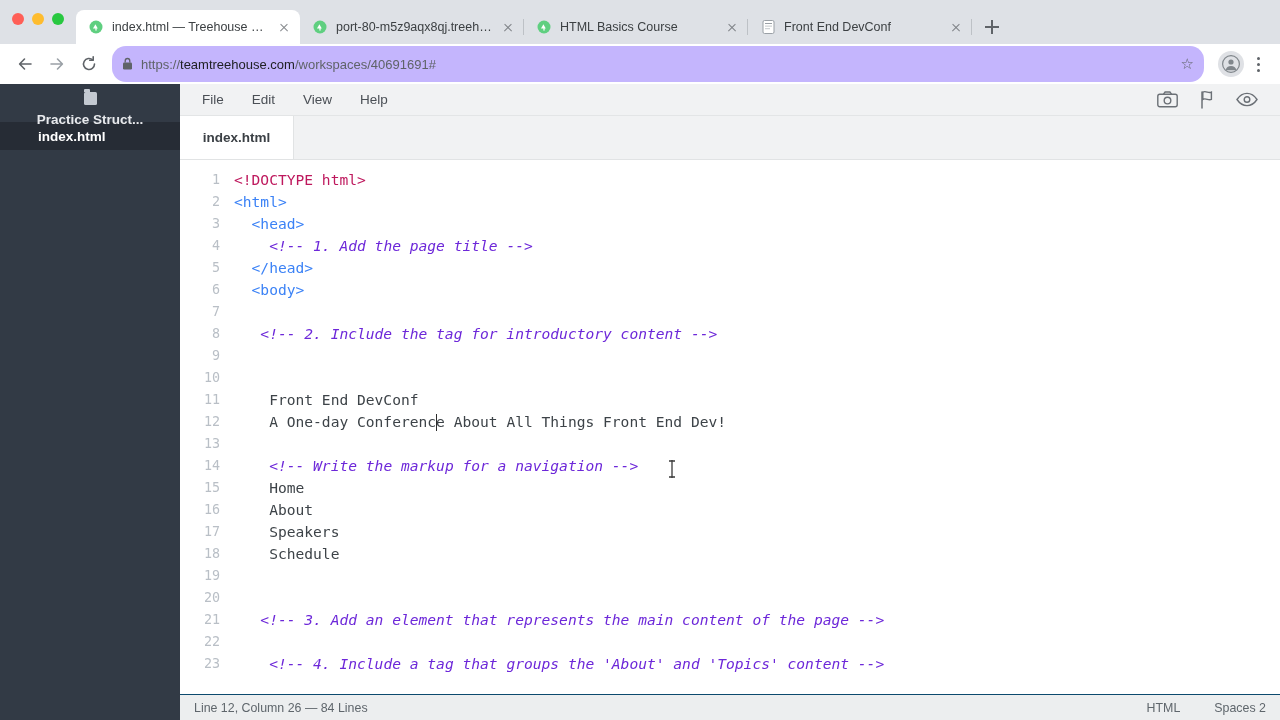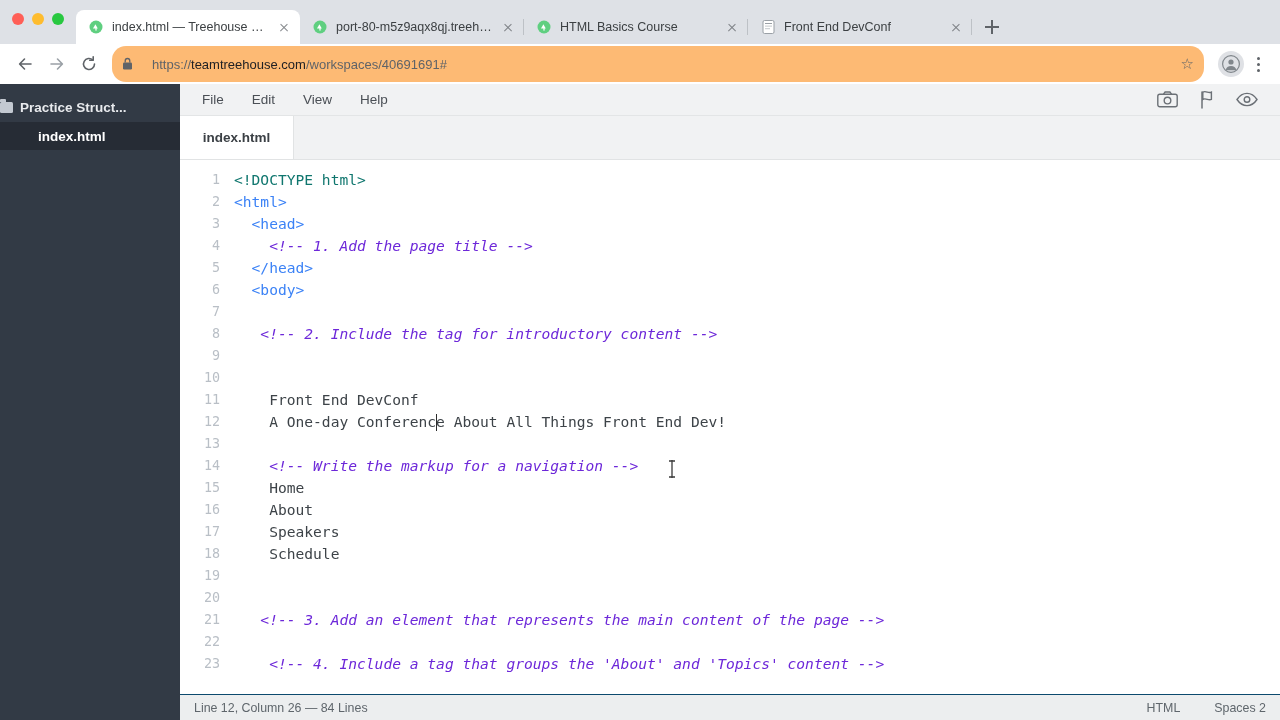--- a/index.html
+++ b/index.html
@@ -102,25 +102,25 @@
   }
   .navbtn {
     width: 30px; height: 30px;
     display: flex; align-items: center; justify-content: center;
     border-radius: 50%;
     color: #5f6368;
   }
   .omnibox {
     flex: 1 1 auto;
     height: 36px;
-    background: #fdba74;
+    background: #c4b5fd;
     border-radius: 14px;
     display: flex;
     align-items: center;
-    gap: 19px;
+    gap: 8px;
     padding: 0 10px;
     margin: 0 6px;
     font-size: 13px;
     color: #202124;
   }
   .omnibox .lock { font-size: 11px; color: #5f6368; }
   .url-grey { color: #5f6368; }
   .url-dark { color: #202124; }
   .star { margin-left: auto; color: #5f6368; font-size: 15px; }
   .profile {
@@ -150,24 +150,25 @@
     background: #323a45;
     color: #c3c9d1;
     padding-top: 8px;
     flex: 0 0 180px;
   }
   .ft-row {
     height: 30px;
     display: flex;
     align-items: center;
     gap: 7px;
-    padding: 0 0;
+    padding: 0 15px;
     font-size: 13.5px;
     font-weight: bold;
     color: #e8eaed;
+    flex-direction: column;
   }
   .ft-row .folder {
     width: 13px; height: 11px;
     background: #c3c9d1;
     border-radius: 1.5px 1.5px 1.5px 1.5px;
     position: relative;
     flex: 0 0 13px;
   }
   .ft-row .folder:before {
     content: "";
@@ -250,21 +251,21 @@
   .cline { display: flex; height: 22px; }
   .lnum {
     width: 54px;
     flex: 0 0 54px;
     text-align: right;
     padding-right: 14px;
     color: #b9bfc6;
     font-size: 13.4px;
   }
   .ctext { white-space: pre; color: #3d4348; }
-  .tok-doctype { color: #0f766e; text-align: center; }
+  .tok-doctype { color: #be185d; text-align: center; }
   .tok-tag { color: #3b82f6; }
   .tok-comment { color: #6d28d9; font-style: italic; }
 
   .caret {
     display: inline-block;
     width: 1px;
     height: 17px;
     background: #2b2b2b;
     vertical-align: -3.5px;
     margin: 0 -0.5px;

